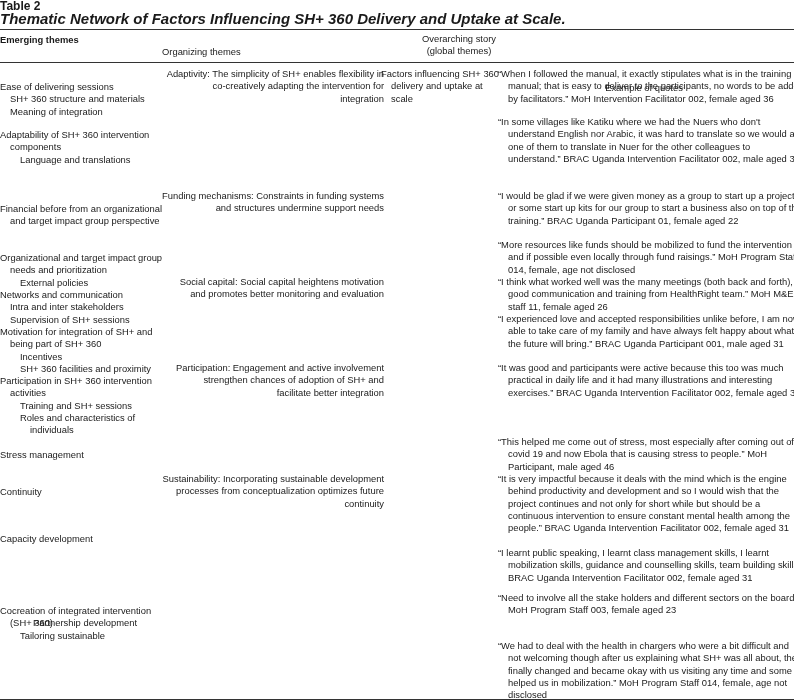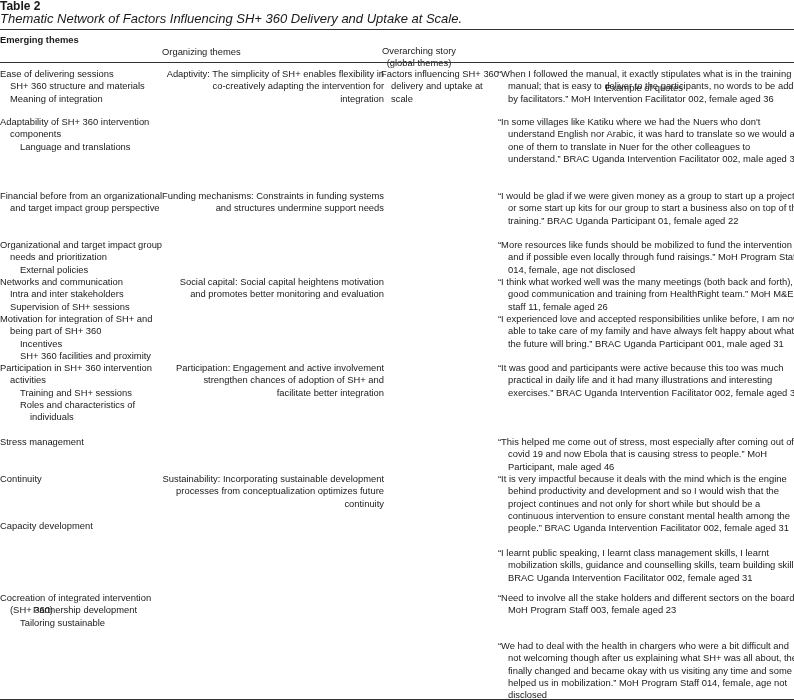--- a/index.html
+++ b/index.html
@@ -10,35 +10,35 @@
     font-size: 9.4px;
     line-height: 12.3px;
     position: relative;
   }
   .table-label {
     position: absolute; left: 0; top: 0;
     font-weight: bold; font-size: 12px; line-height: 12px;
   }
   .table-caption {
     position: absolute; left: 0; top: 13px;
-    font-style: italic; font-size: 13px; line-height: 12px;
+    font-style: italic; font-size: 15px; line-height: 12px; font-weight: bold;
   }
   .rule { position: absolute; left: 0; width: 794px; background: #333; }
   .rule-top { top: 29px; height: 1px; }
   .rule-head { top: 62px; height: 1px; }
   .rule-bottom { top: 699px; height: 1px; }
 
   .hdr { position: absolute; }
   .hdr-c1 { left: 0; top: 34px; font-weight: bold; }
   .hdr-c2 { left: 162px; top: 46px; }
-  .hdr-c3 { left: 360px; top: 33px; width: 118px; text-align: center; margin-top: 12px; }
+  .hdr-c3 { left: 400px; top: 33px; width: 118px; text-align: center; }
   .hdr-c4 { left: 496px; top: 46px; width: 296px; text-align: center; margin-top: 36px; }
 
   .cell { position: absolute; }
-  .c1 { left: 0; width: 160px; }
+  .c1 { left: 0; width: 160px; margin-top: 13px; }
   .c2 { left: 162px; width: 212px; text-align: right; }
   .c3 { left: 381px; width: 112px; }
   .c4 { left: 498px; width: 296px; }
   .hang { padding-left: 10px; text-indent: -10px; }
   .sub { padding-left: 10px; display: block; }
   .line { display: block; }
 </style>
 </head>
 <body>
 

